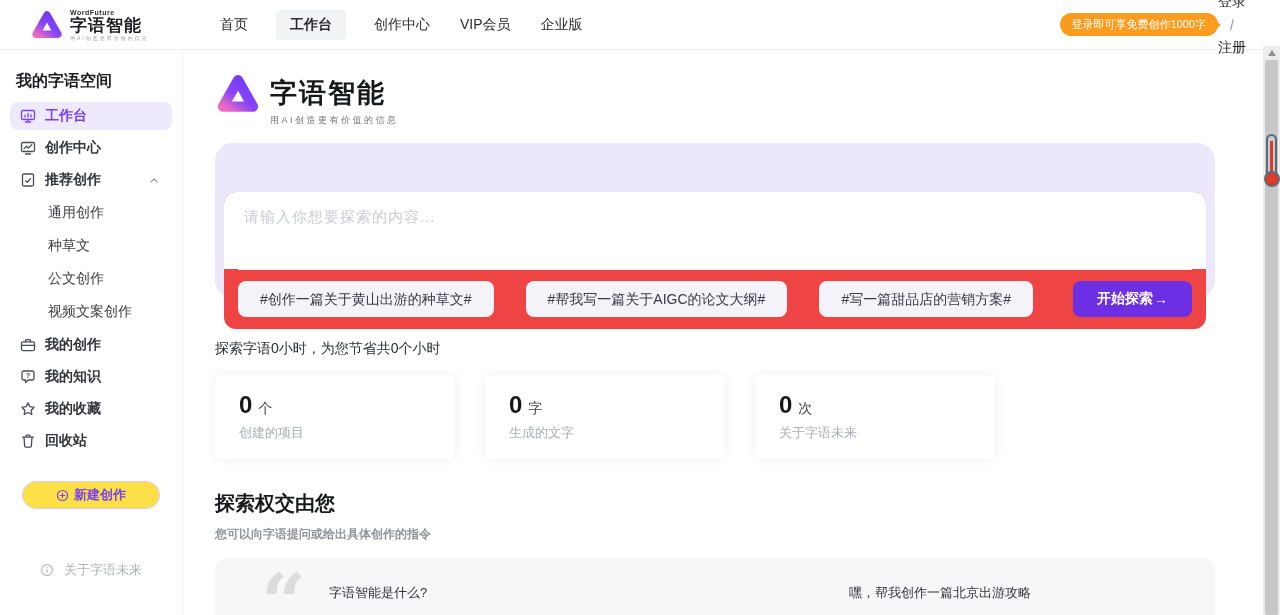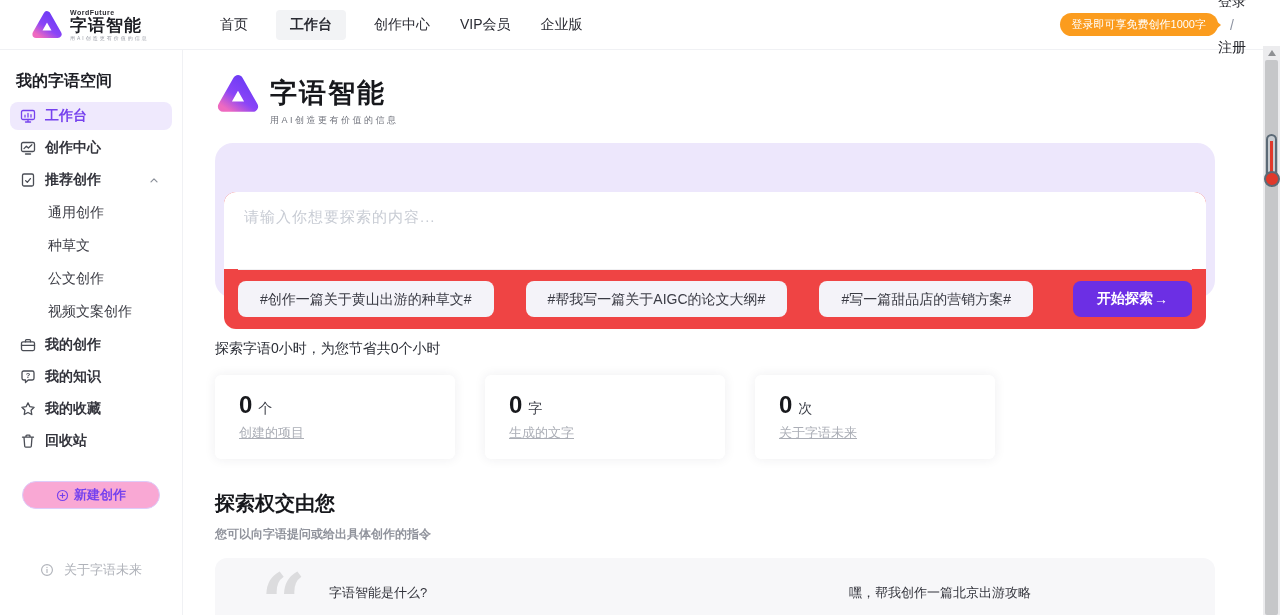--- a/index.html
+++ b/index.html
@@ -47,21 +47,21 @@
   .side-item .ico { width:16px; height:16px; color:#4a4d55; flex:0 0 auto; display:flex; }
   .side-item.active { background:#efe9fd; color:#7642ee; }
   .side-item.active .ico { color:#7642ee; }
   .side-item .chev { margin-left:auto; margin-right:12px; width:12px; height:12px; color:#8a8f99; display:flex; }
   .side-sub {
     height:28px; margin:5px 10px; padding-left:38px; display:flex; align-items:center;
     font-size:14px; color:#3c3d45; cursor:pointer; border-radius:8px;
   }
   .new-create-btn {
     margin:26px 0 0 22px; width:138px; height:28px; border:1px solid #ddccfa; border-radius:15px;
-    background:#f9a8d4; color:#7642ee; font-size:13px; font-weight:bold;
+    background:#fde047; color:#7642ee; font-size:13px; font-weight:bold;
     display:flex; align-items:center; justify-content:center; gap:5px; cursor:pointer;
   }
   .new-create-btn .ico { width:13px; height:13px; display:flex; }
   .sidebar-footer {
     position:absolute; left:0; right:0; bottom:36px; display:flex; align-items:center;
     justify-content:center; gap:10px; font-size:13px; color:#b0b3ba; cursor:pointer;
   }
   .sidebar-footer .ico { width:14px; height:14px; display:flex; color:#b0b3ba; }
   
   .main { position:absolute; top:50px; left:184px; right:17px; bottom:0; background:#fff; }
@@ -94,21 +94,21 @@
   }
   .stats-summary { position:absolute; left:31px; top:290px; font-size:14px; color:#2b2e36; }
   .stats-row { position:absolute; left:31px; top:325px; display:flex; gap:30px; }
   .stat-card {
     width:240px; height:84px; background:#fff; border-radius:6px; padding:16px 24px;
     box-shadow:0 0 12px rgba(40,40,60,.08);
   }
   .stat-value-row { display:flex; align-items:baseline; gap:6px; }
   .stat-value { font-size:24px; font-weight:bold; color:#17181c; }
   .stat-unit { font-size:14px; color:#3a3d46; }
-  .stat-label { font-size:13px; color:#abaeb6; margin-top:5px;text-decoration:underline; }
+  .stat-label { font-size:13px; color:#abaeb6; margin-top:5px; }
   .section-head { position:absolute; left:31px; top:440px; }
   .section-title { font-size:20px; font-weight:bold; color:#17181c; }
   .section-subtitle { font-size:12px; color:#90939c; margin-top:9px;font-weight:bold; }
   .quote-card {
     position:absolute; left:31px; top:508px; width:1000px; height:120px;
     background:#f7f7f9; border-radius:12px;
   }
   .quote-glyph {
     position:absolute; left:46px; top:6px; font-family:"DejaVu Serif","Liberation Serif",serif;
     font-size:78px; font-weight:bold; color:#dcdcde; line-height:1;

